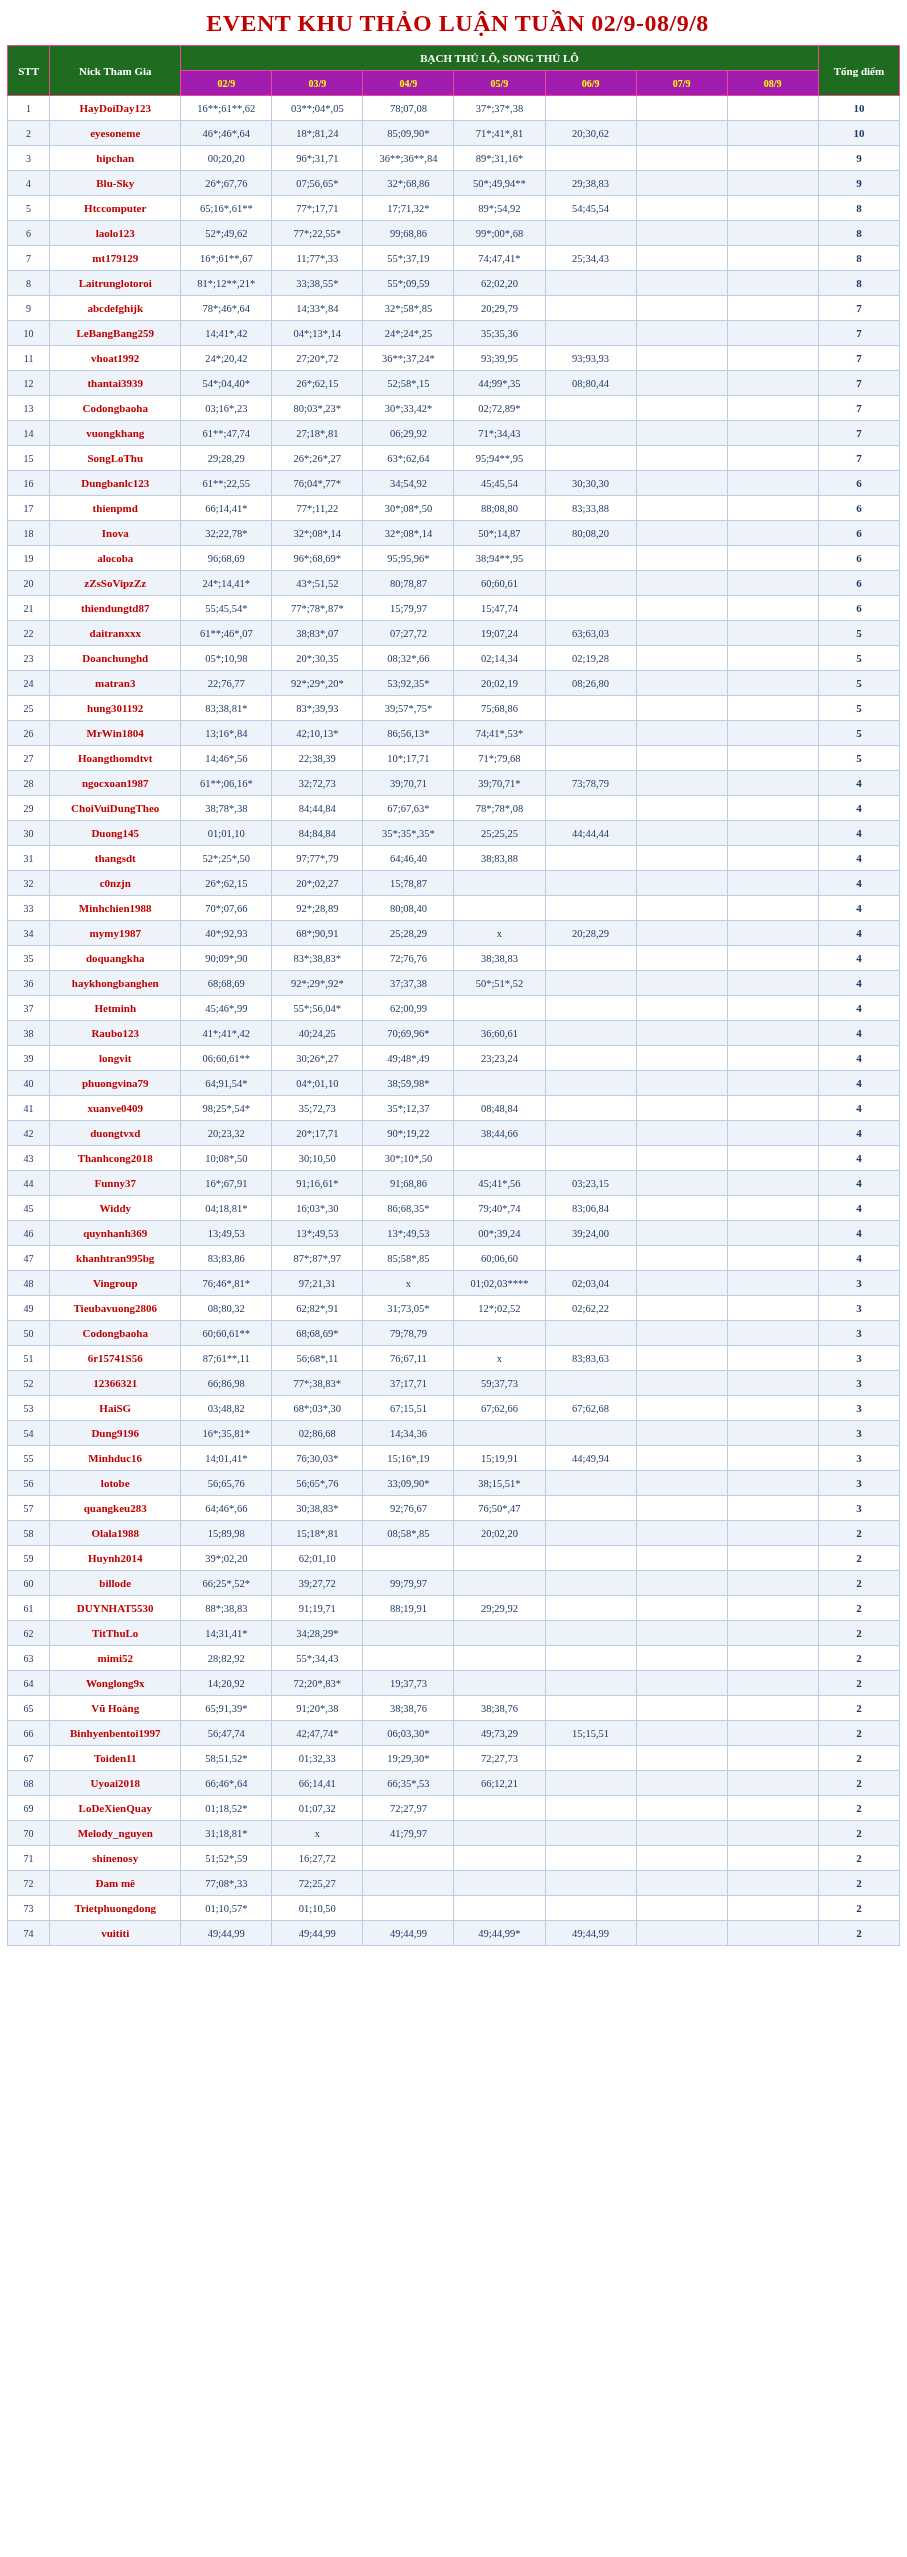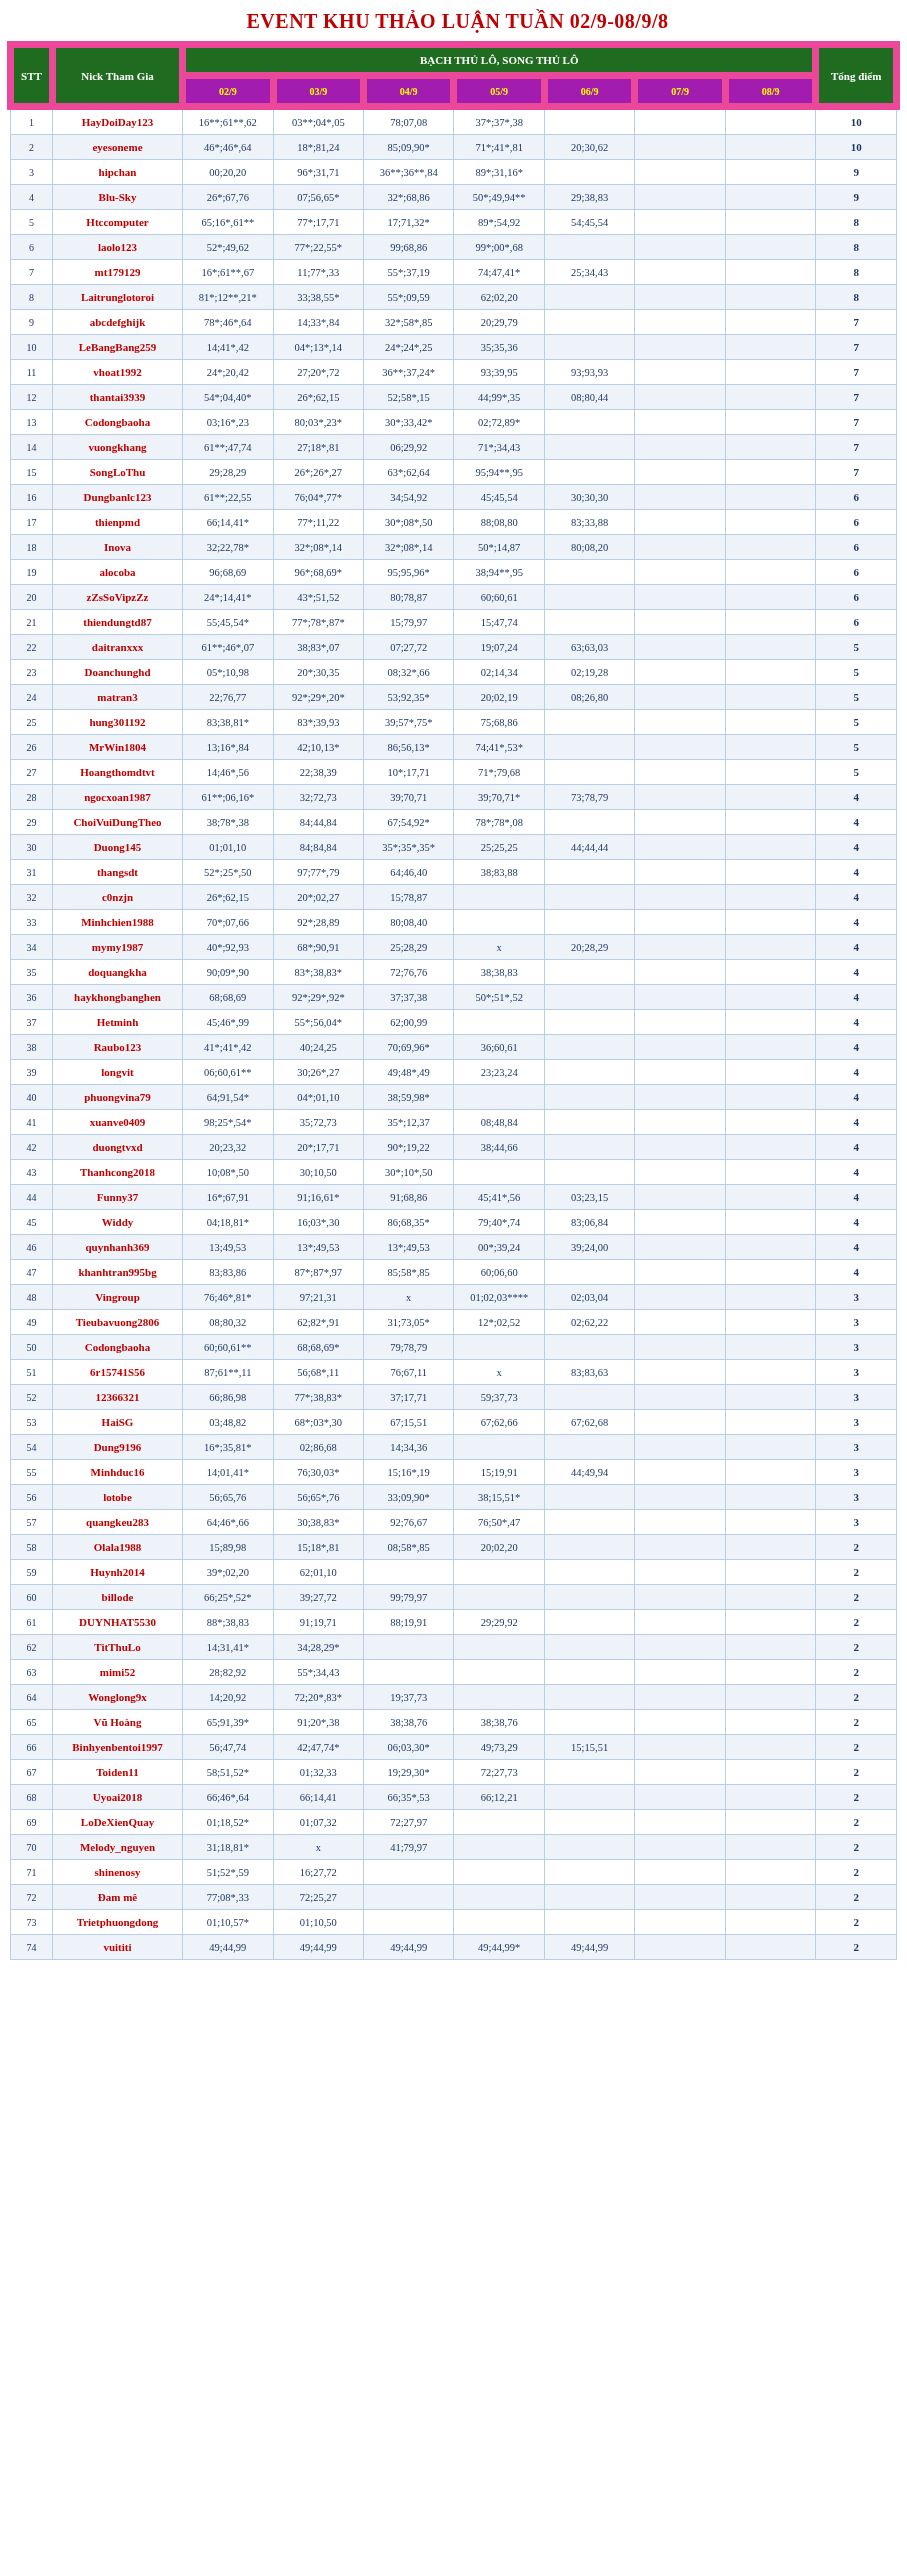--- a/index.html
+++ b/index.html
@@ -6,21 +6,21 @@
   body{
     font-family:"Liberation Serif", serif;
     width:907px;
   }
   .page{width:907px;padding:0;}
   .title{
     text-align:center;
     color:#c00000;
     font-family:"Liberation Serif", serif;
     font-weight:bold;
-    font-size:20px;
+    font-size:24px;
     letter-spacing:.5px;
     padding:10px 0 8px 8px;
   }
   table{
     border-collapse:collapse;
     width:893px;
     margin:0 7px;
     table-layout:fixed;
   }
   th,td{
@@ -31,21 +31,21 @@
     padding:2px 1px;
     height:20px;
     overflow:hidden;
     white-space:nowrap;
   }
   thead th{
     background:#1f6b1f;
     color:#ffffff;
     font-weight:bold;
     font-size:11px;
-    border:7px solid #ec4899;
+    border:1px solid #ec4899;
   }
   thead th.sub{
     background:#a21caf;
     color:#ffff00;
     font-weight:bold;
     font-size:10px;
   }
   .col-stt{width:38px;}
   .col-nick{width:118px;}
   .col-day{width:82px;}
@@ -440,21 +440,21 @@
           <td class="cell">73;78,79</td>
           <td class="cell"></td>
           <td class="cell"></td>
           <td class="total">4</td>
         </tr>
         <tr>
           <td class="stt">29</td>
           <td class="nick">ChoiVuiDungTheo</td>
           <td class="cell">38;78*,38</td>
           <td class="cell">84;44,84</td>
-          <td class="cell">67;54,92*</td>
+          <td class="cell">67;67,63*</td>
           <td class="cell">78*;78*,08</td>
           <td class="cell"></td>
           <td class="cell"></td>
           <td class="cell"></td>
           <td class="total">4</td>
         </tr>
         <tr>
           <td class="stt">30</td>
           <td class="nick">Duong145</td>
           <td class="cell">01;01,10</td>

